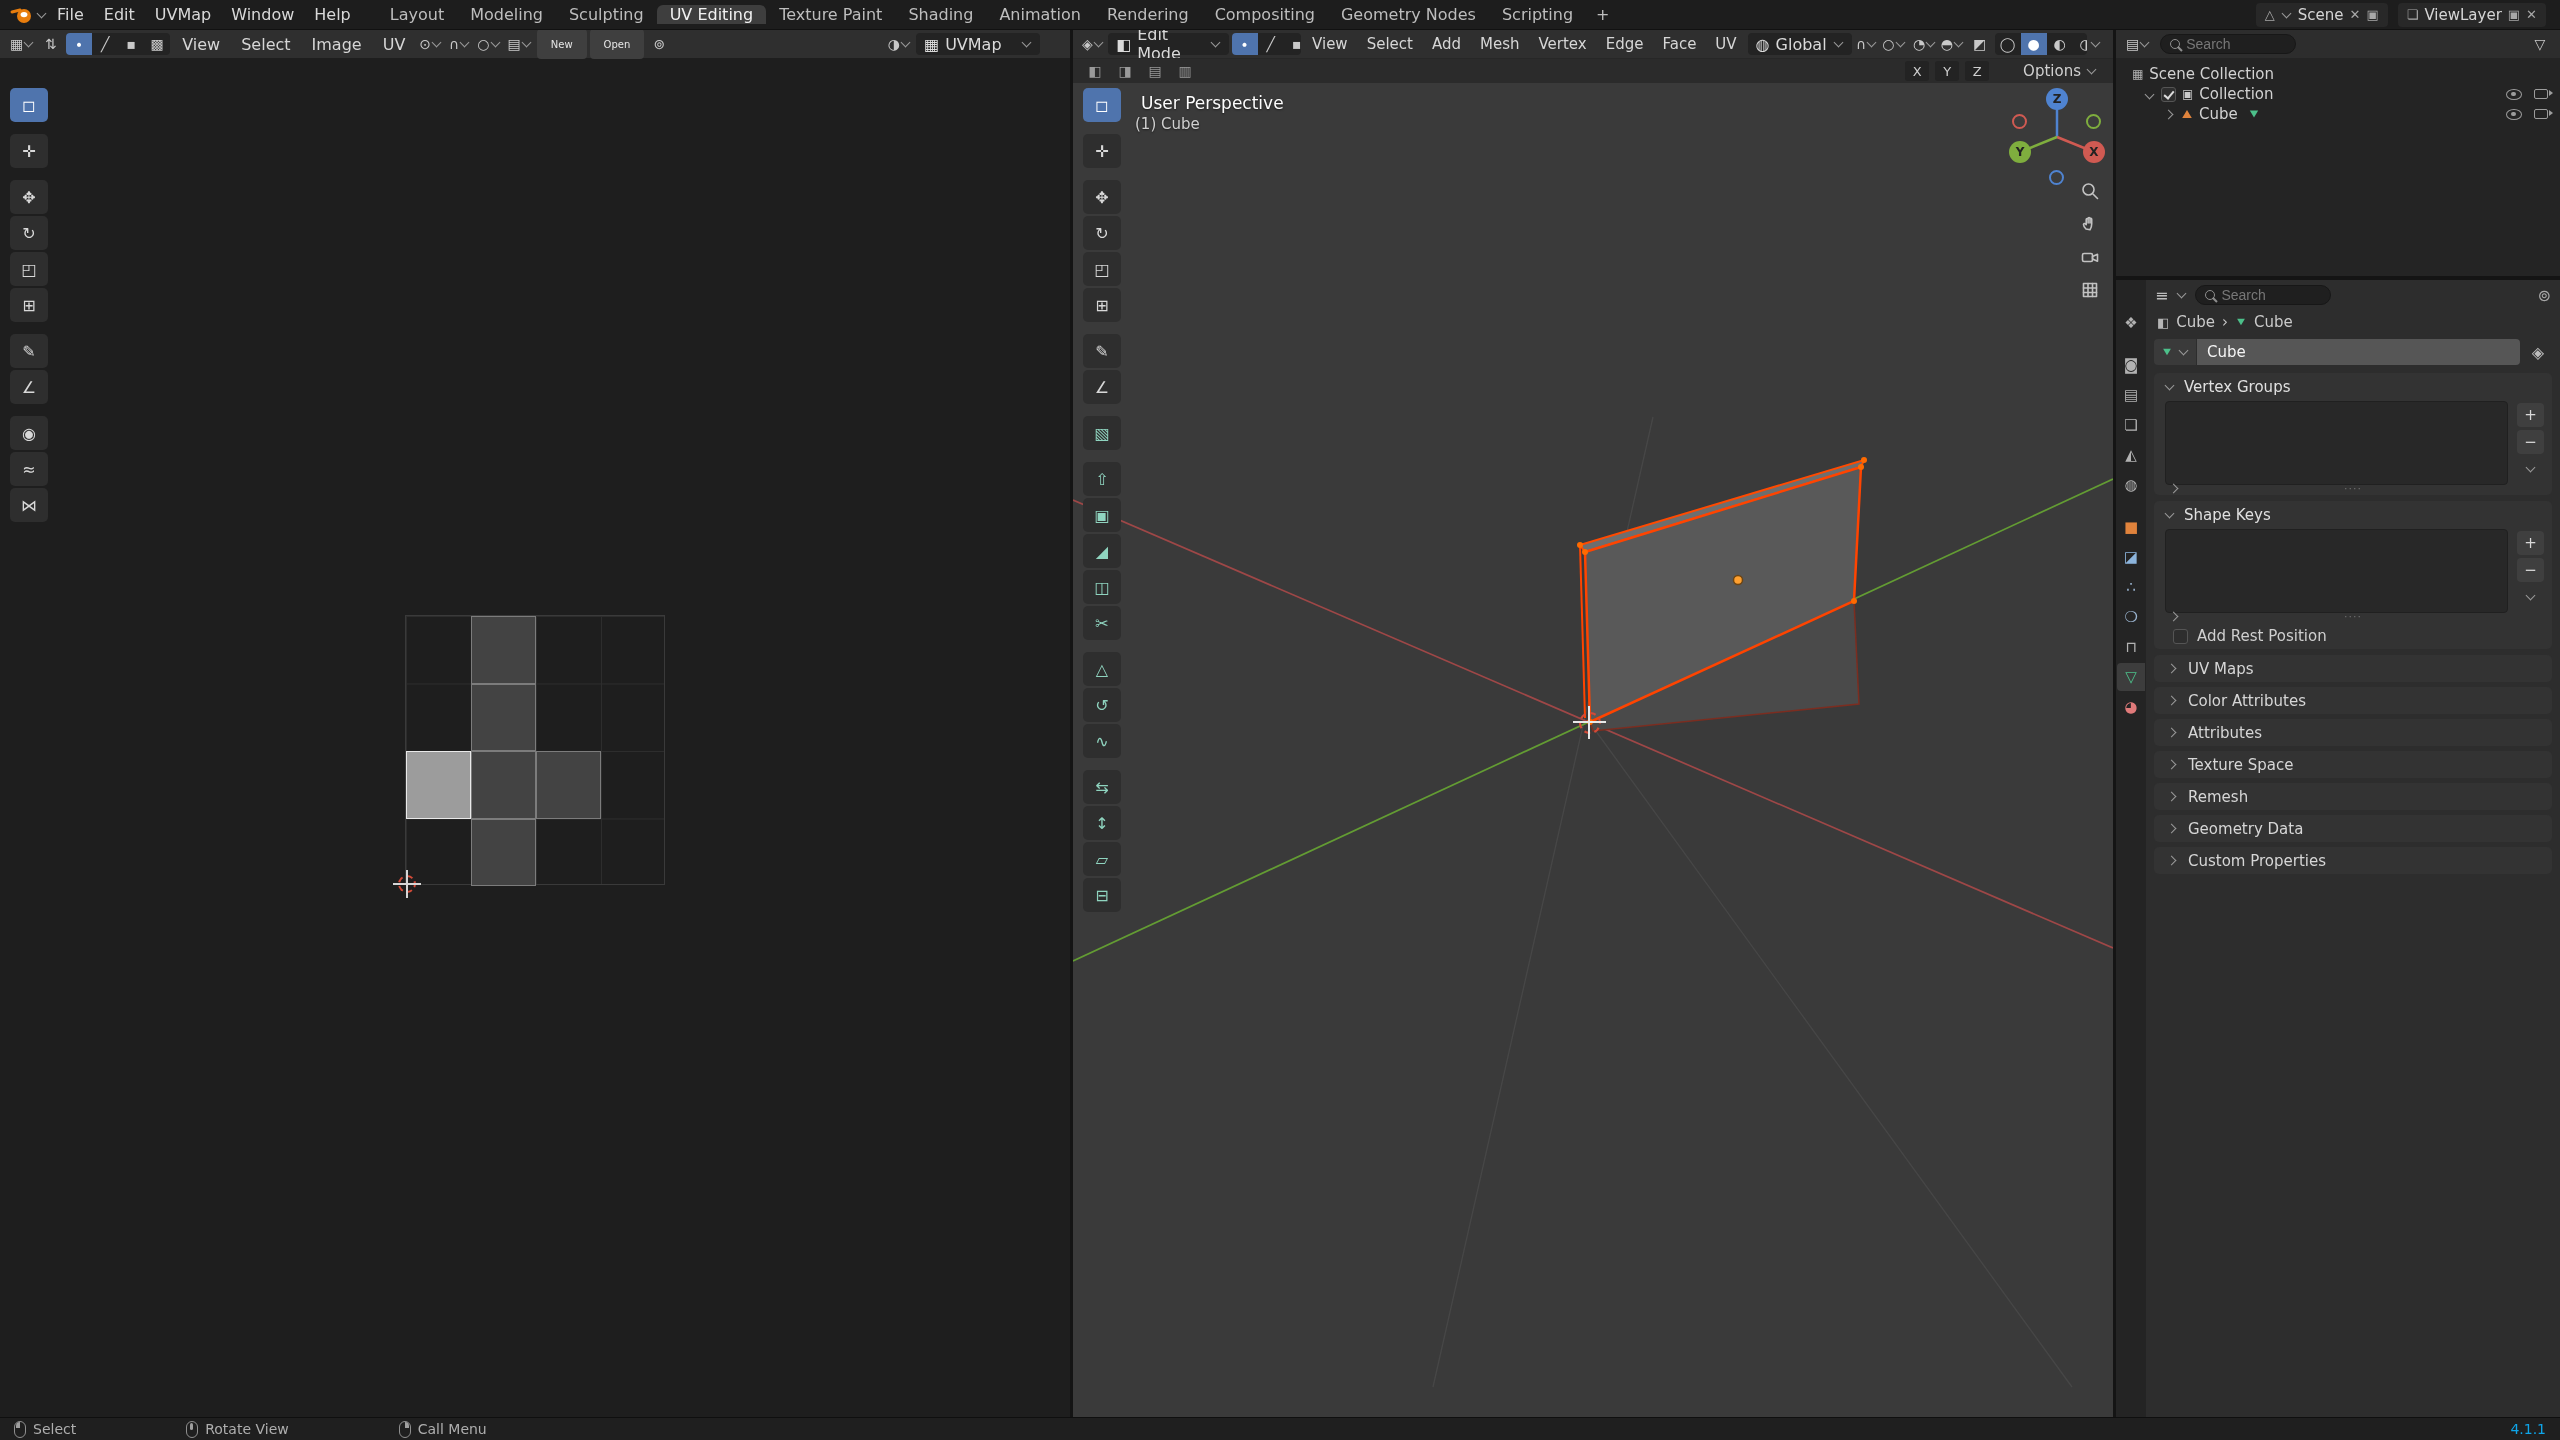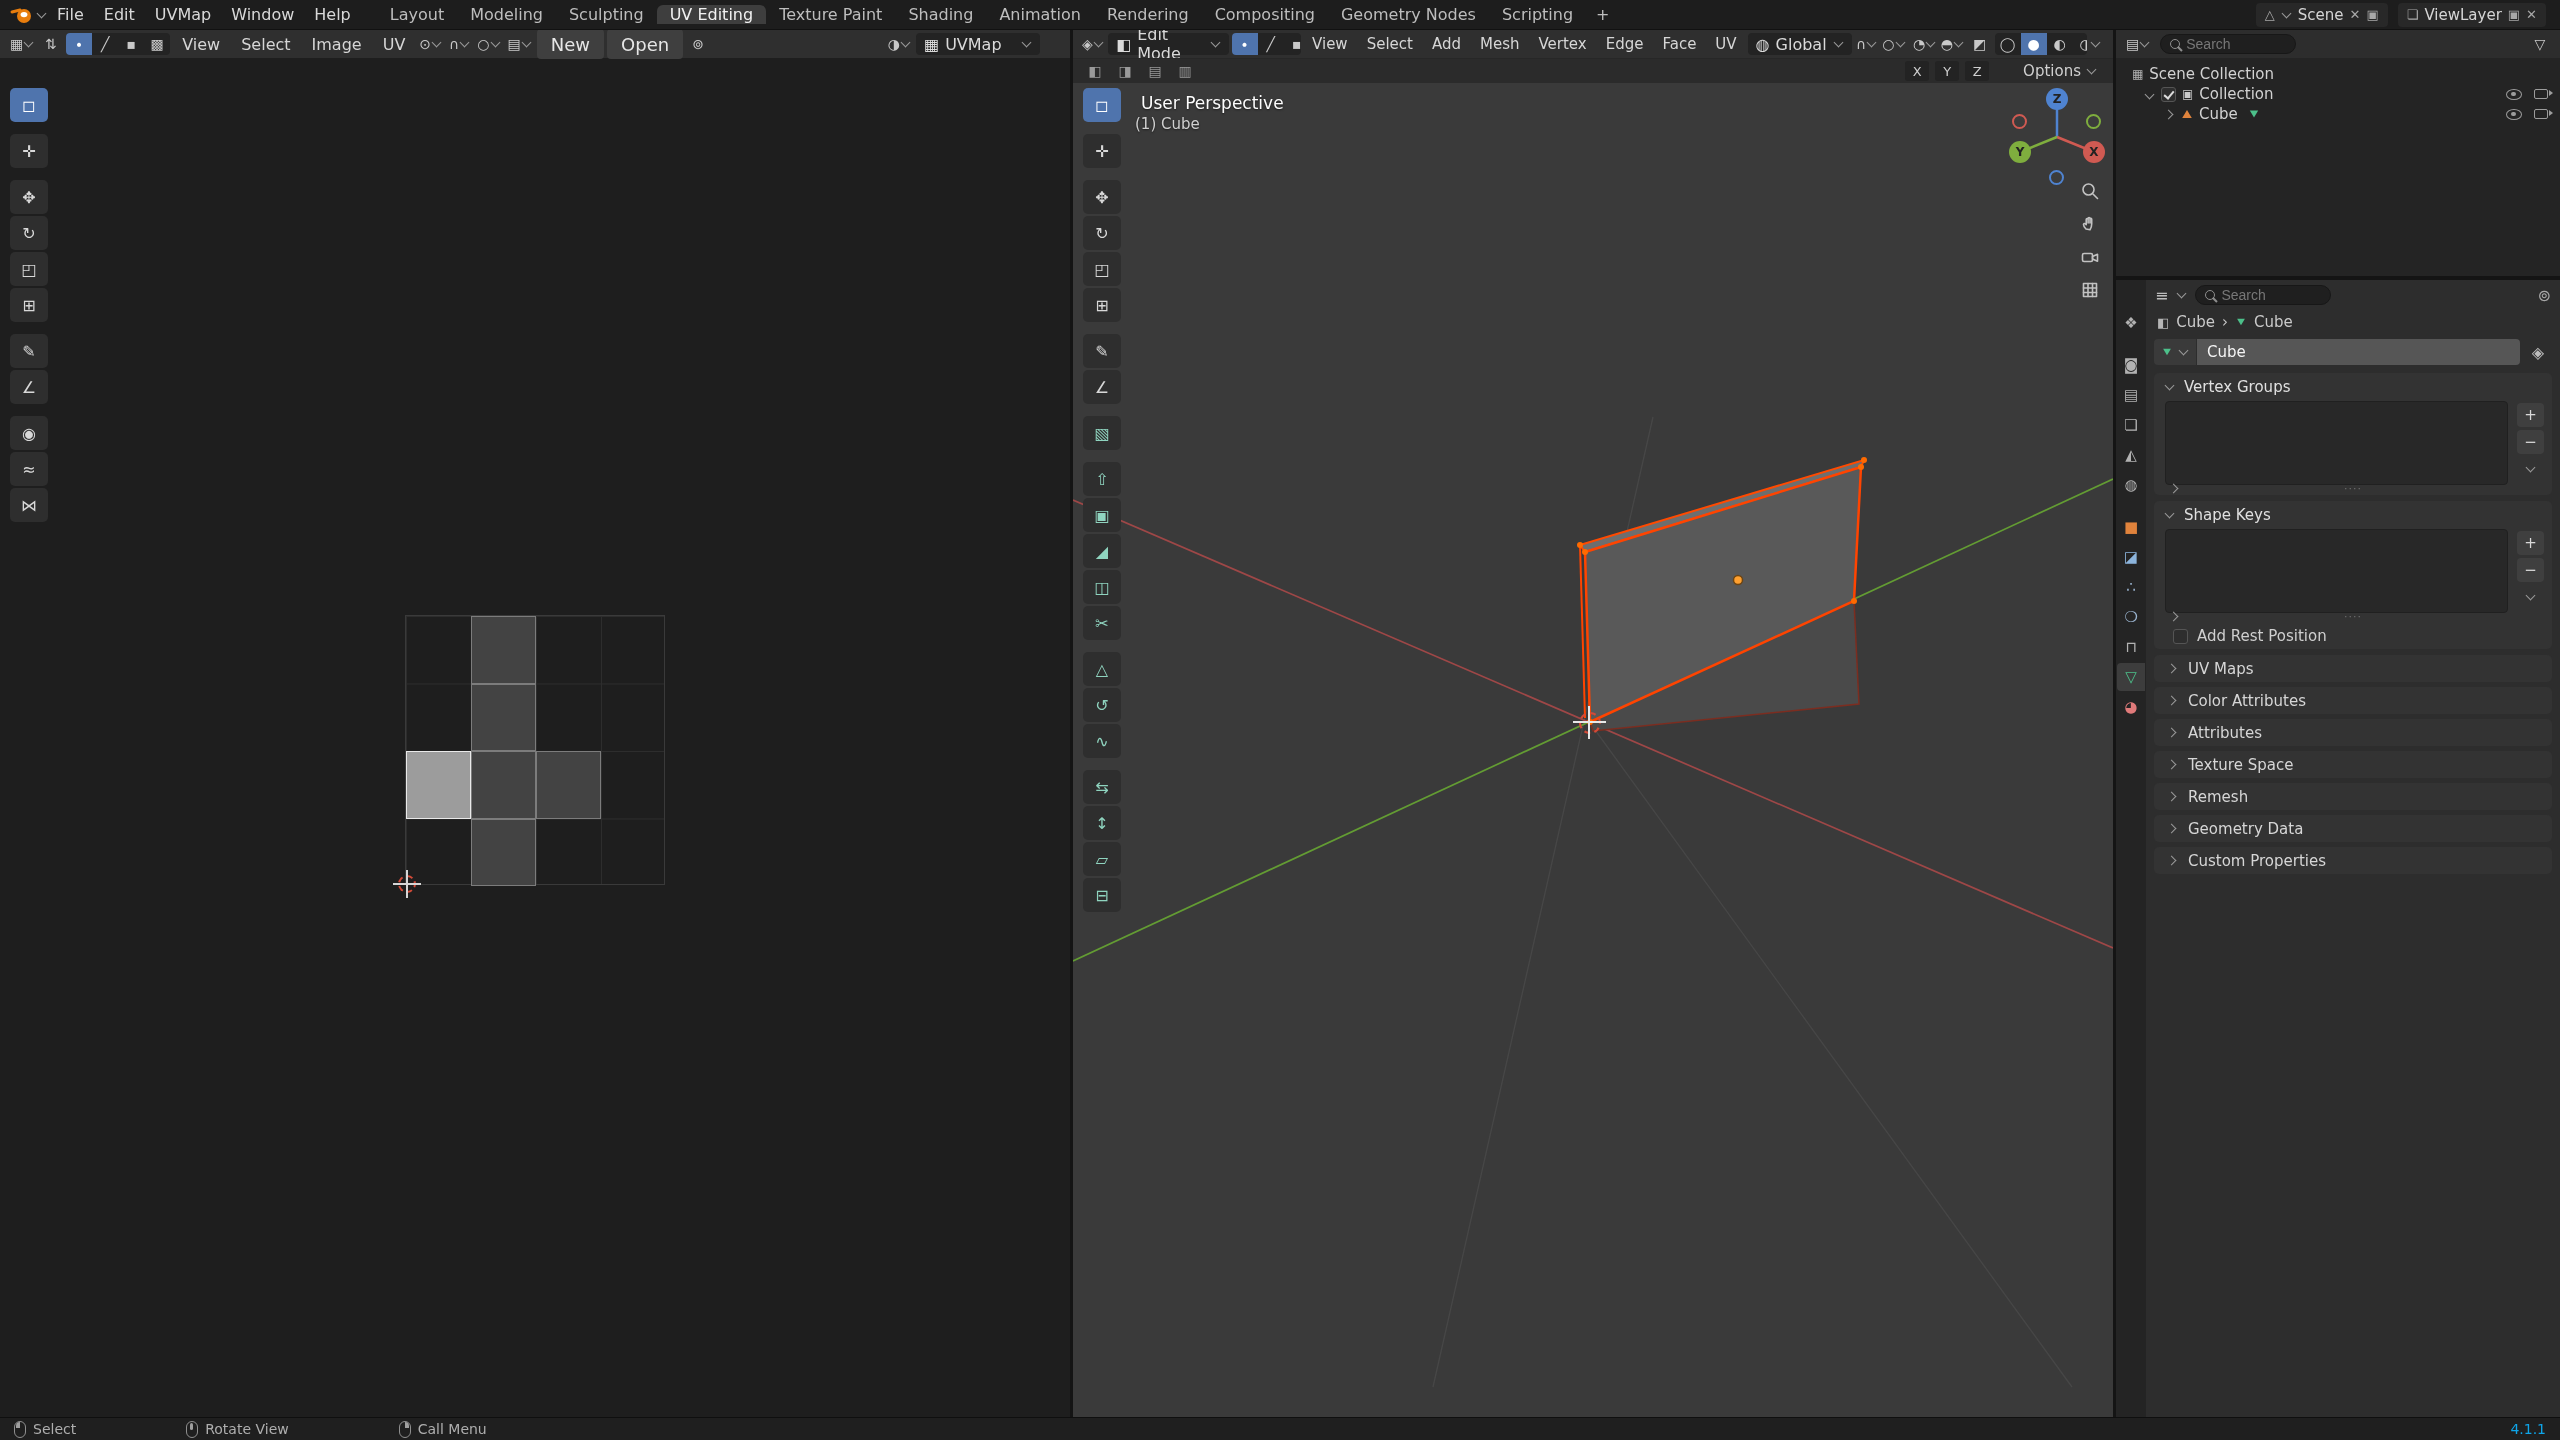--- a/index.html
+++ b/index.html
@@ -33,21 +33,21 @@
           font-size:16px;position:relative;z-index:6}
   .hmenu{padding:0 9px;height:28px;display:flex;align-items:center;color:#d6d6d6}
   .hwidget{display:flex;align-items:center;gap:6px;background:#232323;border-radius:4px;height:22px;
            padding:0 8px;color:#dadada}
   .hbtn{min-width:24px;height:22px;border-radius:3px;display:flex;align-items: center;justify-content:center;
         color:#c9c9c9;font-size:14px;padding:0 2px}
   .hgroup{display:flex;background:#232323;border-radius:4px;height:22px;overflow:hidden}
   .hgroup .hbtn{border-radius:0;min-width:26px}
   .hbtn.on{background:#4f74ad;color:#fff}
   .pushbtn{height:30px;padding:0 14px;background:#3f3f3f;border-radius:4px;color:#e6e6e6;
-           display:flex;align-items:center;font-size:18px}
+           display:flex;align-items:center;font-size:10px}
   .spacer{flex:1}
 
   .toolcol{position:absolute;left:10px;top:58px;width:40px;display:flex;flex-direction:column;gap:2px;z-index:5}
   .tool{width:38px;height:34px;background:#2e2e2e;border-radius:5px;display:flex;align-items:center;
         justify-content:center;color:#d8d8d8;font-size:16px}
   .tool.active{background:#4f74ad;color:#fff}
   .tool.teal{color:#8fd4bf}
   .tgap{height:8px;flex:0 0 auto}
 
   

